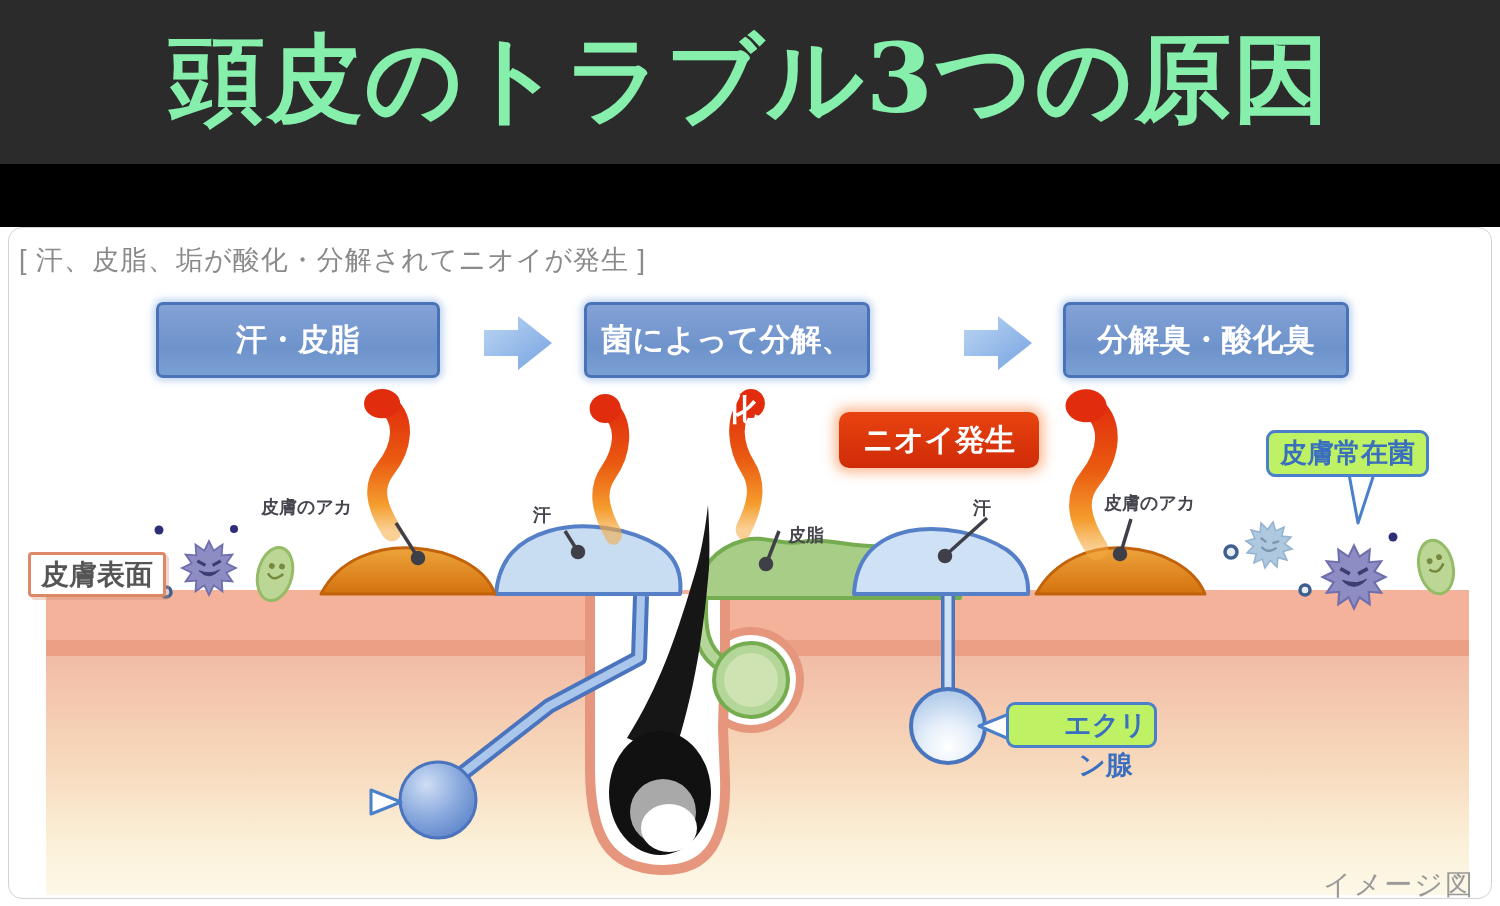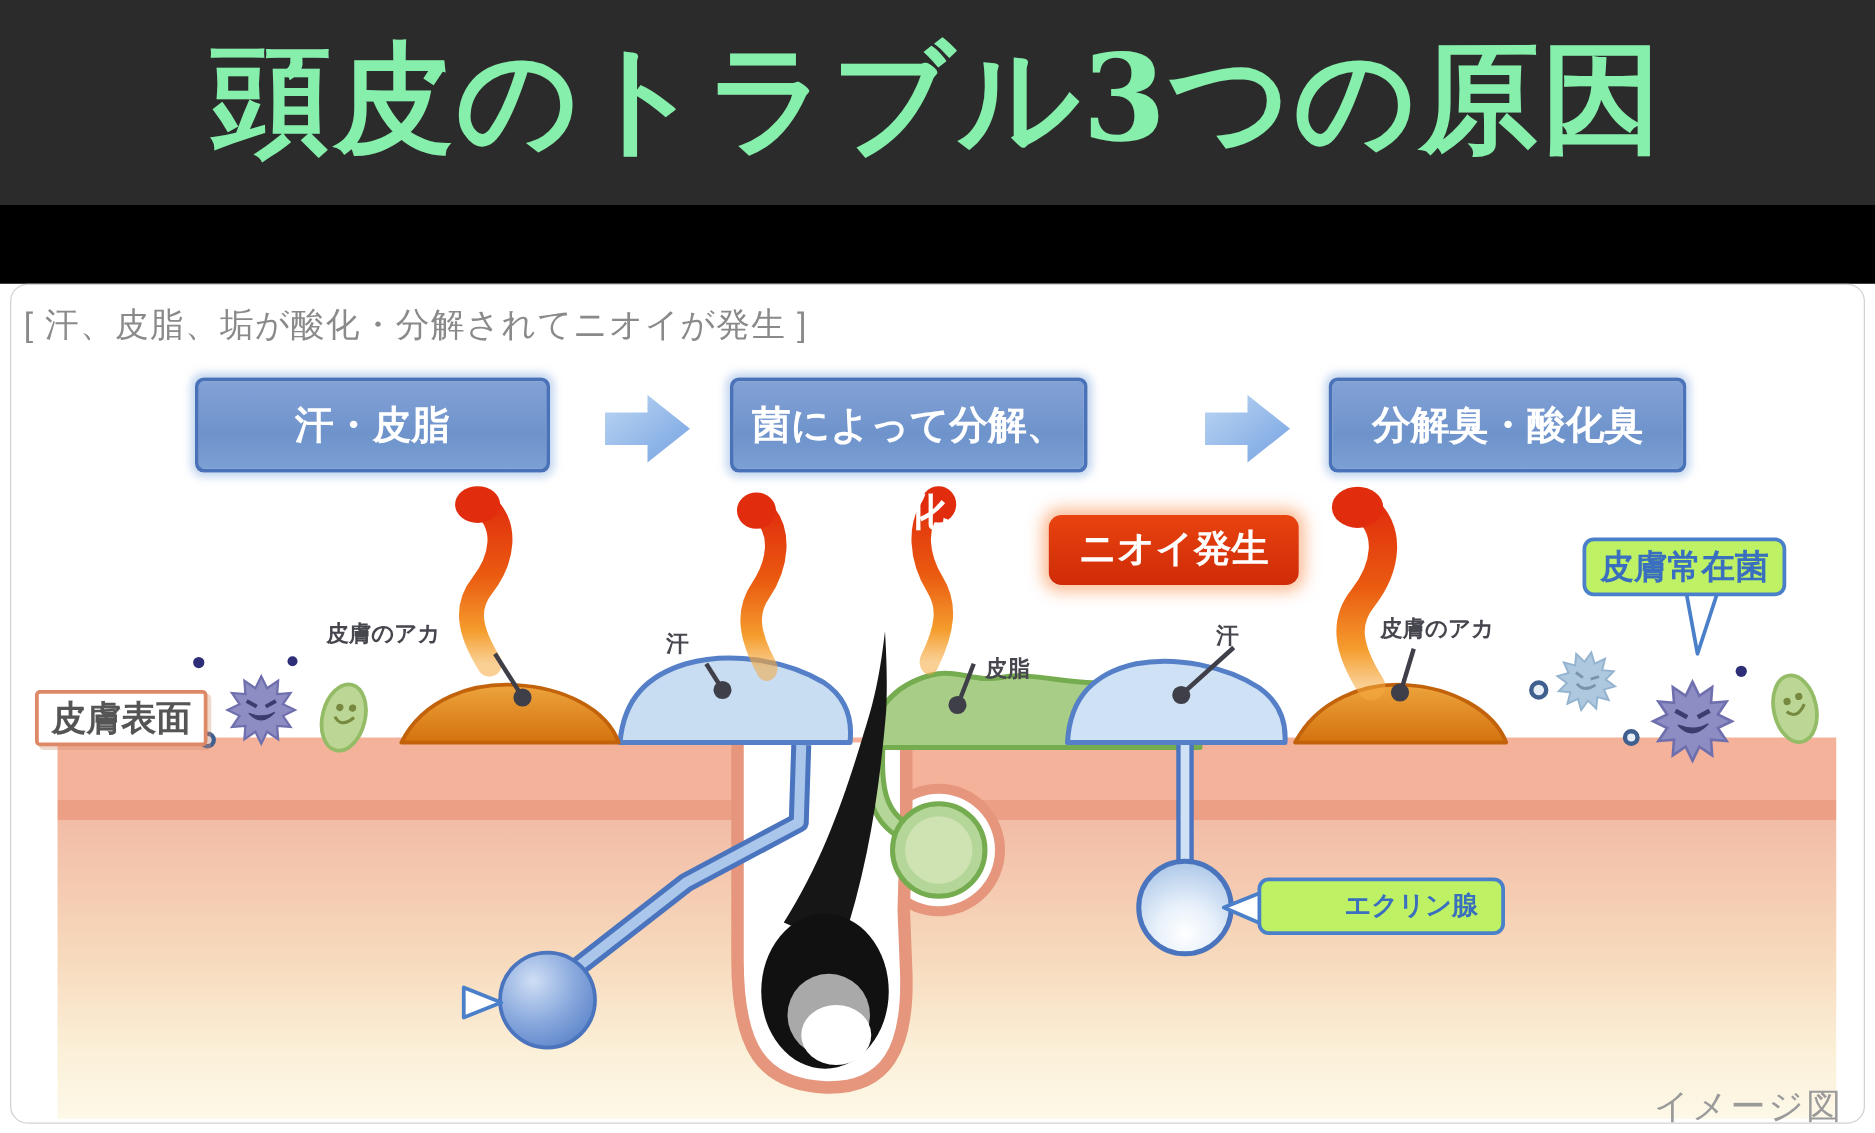--- a/index.html
+++ b/index.html
@@ -36,21 +36,21 @@
   #lbl-dirt-left{left:252px;top:267px;}
   #lbl-sweat-left{left:524px;top:275px;}
   #lbl-sebum{left:779px;top:295px;}
   #lbl-sweat-right{left:964px;top:268px;}
   #lbl-dirt-right{left:1095px;top:263px;}
   
   .bubble{position:absolute;box-sizing:border-box;background:#bef264;text-align:center;
           border:3px solid #4a7fc9;border-radius:9px;color:#3a6fc0;font-weight:700;}
   #bub-resident{left:1257px;top:202px;width:163px;height:47px;font-size:27px;line-height:41px;}
   #bub-apocrine{left:170px;top:550px;width:194px;height:47px;font-size:28px;line-height:41px;}
-  #bub-eccrine{left:997px;top:474px;width:198px;height:46px;font-size:21px;line-height:40px;padding-left:48px;}
+  #bub-eccrine{left:997px;top:474px;width:151px;height:46px;font-size:27px;line-height:40px;padding-left:48px;}
   #bub-surface{position:absolute;left:19px;top:324px;width:138px;height:45px;box-sizing:border-box;
           background:#ffffff;border:3px solid #dd8866;border-radius:4px;text-align:center;
           color:#555555;font-weight:700;font-size:28px;line-height:39px;
           box-shadow:3px 3px 0 rgba(210,140,110,.35);}
   #note{position:absolute;right:16px;top:638px;font-size:28px;color:#9a9a9a;letter-spacing:2px;}
 </style>
 </head>
 <body>
 
 <div id="stage">

